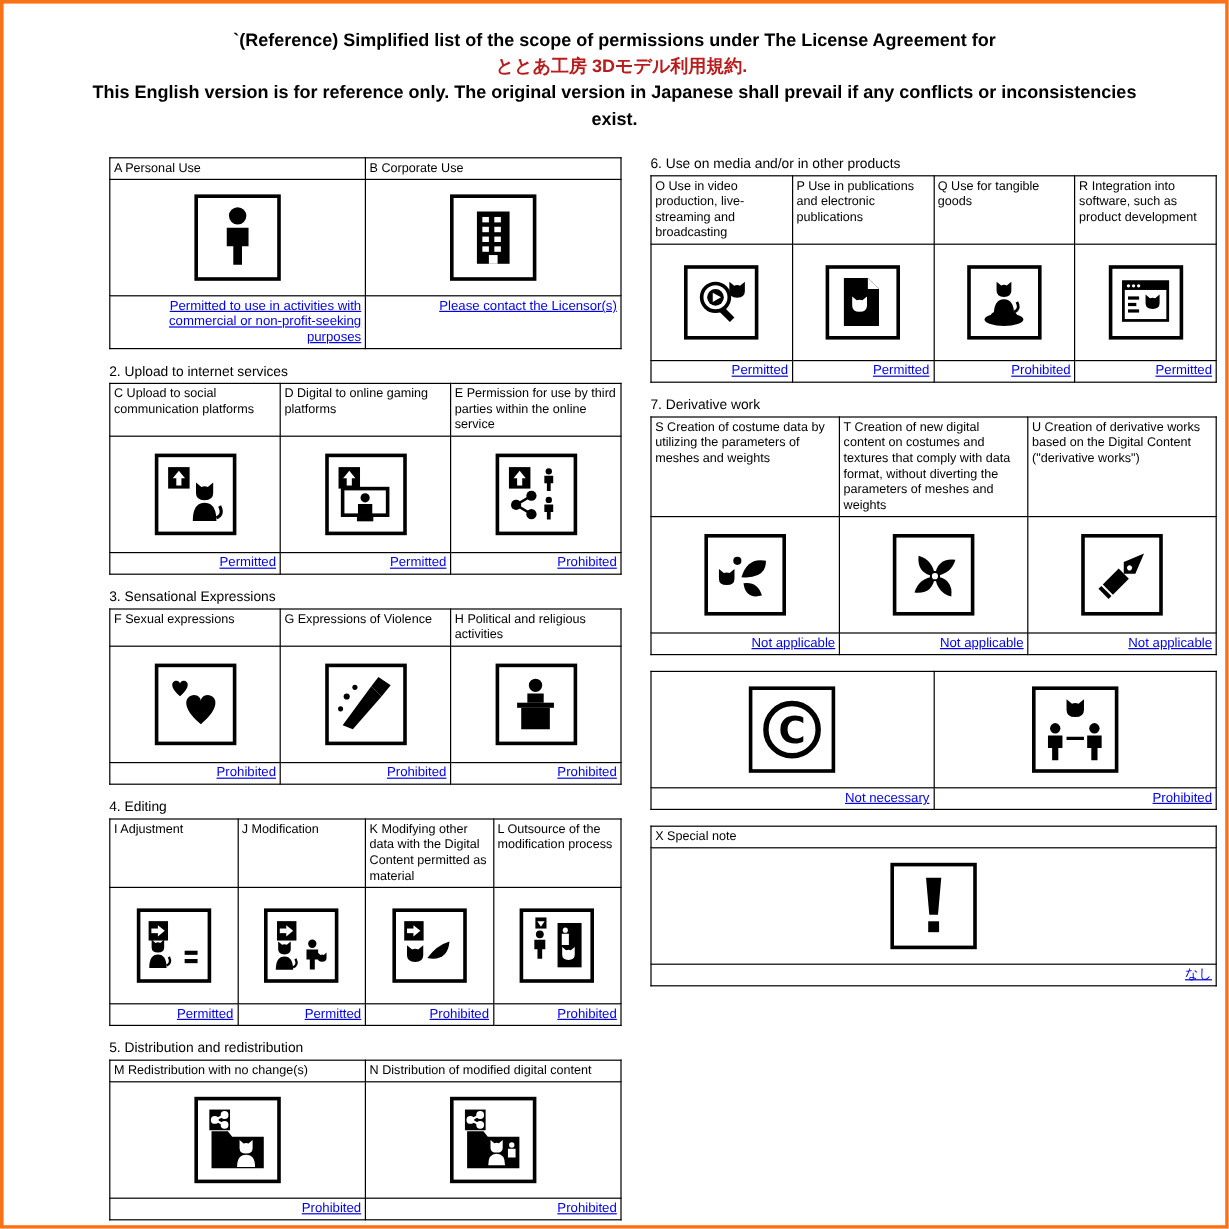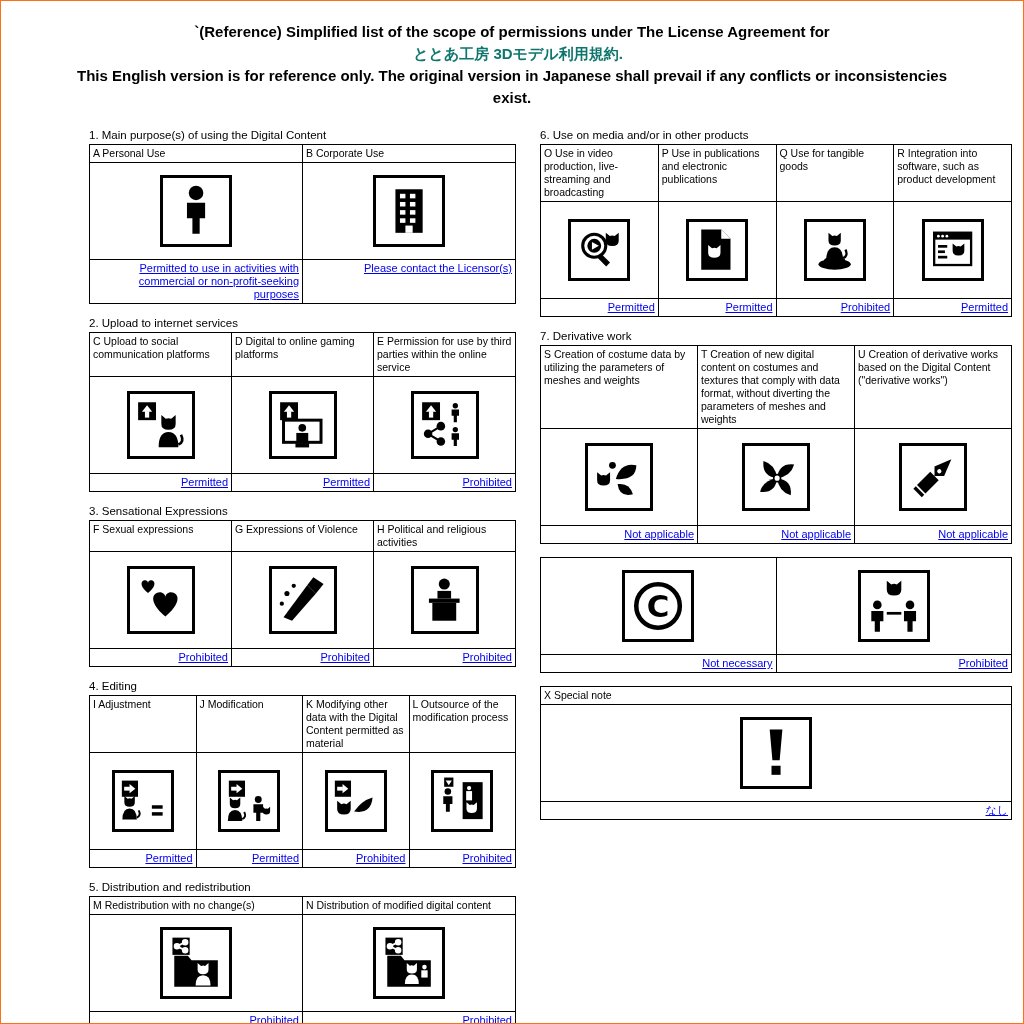--- a/index.html
+++ b/index.html
@@ -1,18 +1,18 @@
 <!DOCTYPE html>
 <html style="--link: #0000EE;"><head>
 <meta charset="utf-8">
 <style>
   html,body { margin:0; padding:0; background:#e9e9e9; }
   .page {
     width:1024px; height:1024px; box-sizing:border-box;
-    background:#fff; border:1px solid #f97316; overflow:hidden;
+    background:#fff; border:3px solid #f97316; overflow:hidden;
     font-family:"Liberation Sans", sans-serif; color:#000;
   }
   header { text-align:center; margin-top:20px; }
   .t-line { font-weight:bold; font-size:15px; line-height:22px; max-width:880px; margin:0 auto; }
   .t-jp   { font-weight:bold; font-size:15px; line-height:22px; }
   .columns { display:flex; gap:24px; margin-left:88px; margin-top:20px; align-items:flex-start; }
   .col { display:flex; flex-direction:column; }
   .col-left  { width:427px; }
   .col-right { width:472px; }
   .section { margin-bottom:13px; }
@@ -29,27 +29,26 @@
   .cols-3 .icon-frame { width:62px; height:62px; }
   .cols-4 .icon-frame { width:56px; height:56px; }
   .icon-frame svg { width:88%; height:88%; display:block; }
 </style>
 </head>
 <body>
 
 <div class="page">
   <header>
     <div class="t-line">`(Reference) Simplified list of the scope of permissions under The License Agreement for</div>
-    <div class="t-jp" style="color: #0f766e; padding-left: 12px;">ととあ工房 3Dモデル利用規約.</div>
+    <div class="t-jp" style="color: #b91c1c; padding-left: 12px;">ととあ工房 3Dモデル利用規約.</div>
     <div class="t-line">This English version is for reference only. The original version in Japanese shall prevail if any conflicts or inconsistencies exist.</div>
   </header>
   <div class="columns">
     <div class="col col-left" id="col-left">
         <div class="section">
-          <div class="section-title">1. Main purpose(s) of using the Digital Content</div>
           <table class="perm-table cols-2">
             <tbody>
               <tr>
                 <td class="cell-label">A Personal Use</td>
                 <td class="cell-label">B  Corporate Use</td>
               </tr>
               <tr>
                 <td class="cell-icon"><div class="icon-frame">
                     <svg viewBox="0 0 64 64" fill="#000" xmlns="http://www.w3.org/2000/svg">
                       <circle cx="32" cy="12" r="8"></circle>

